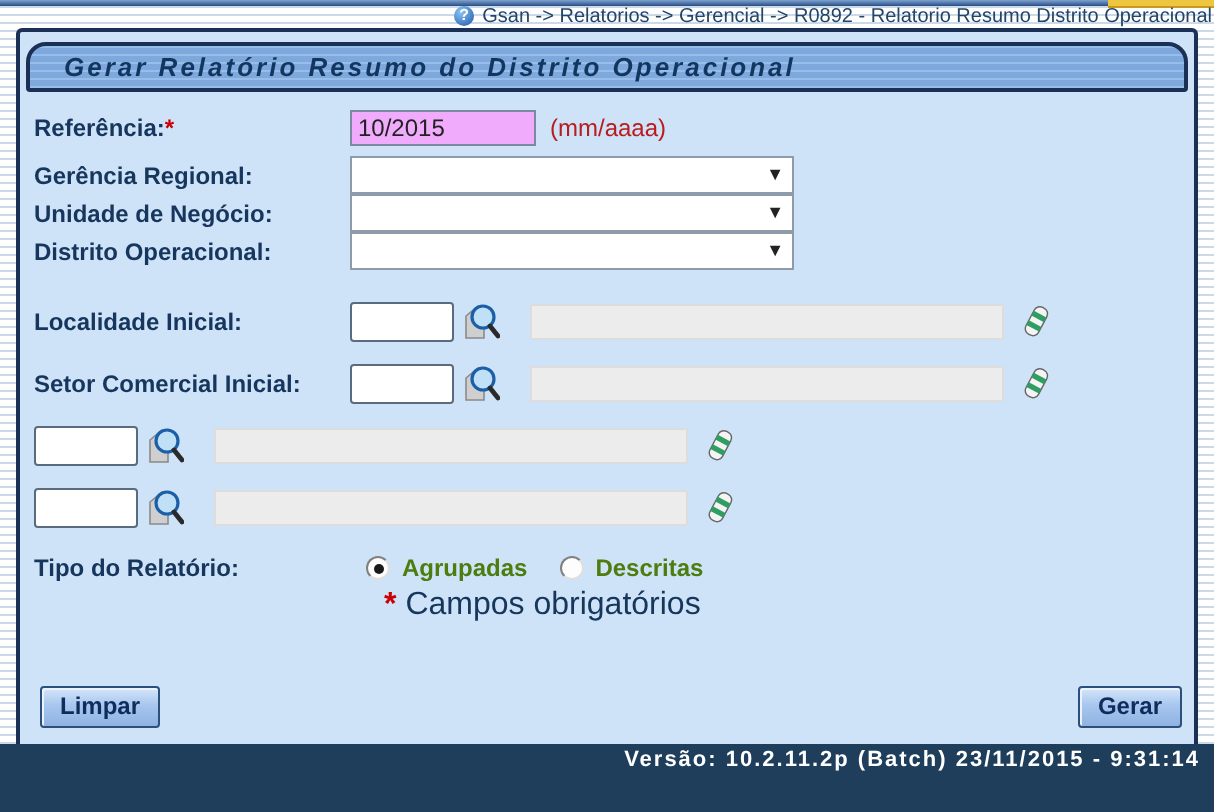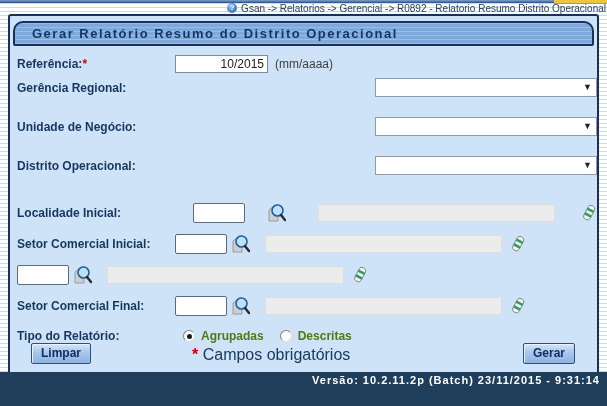--- a/index.html
+++ b/index.html
@@ -29,42 +29,42 @@
   }
   .form-box {
     position:absolute; left:8px; top:14px; width:591px; height:365px;
     background:#cee3f8; border:2px solid #1b3055; border-radius:3px;
   }
   .title-bar {
     margin:5px 3px 0 3px; height:25px;
     background:repeating-linear-gradient(180deg,#96beeb 0px,#96beeb 1px,#7fa9dd 1px,#7fa9dd 4px);
     border:2px solid #1b3055; border-radius:10px 10px 2px 2px;
     color:#12365f; font-weight:bold; font-size:13px; letter-spacing:1.5px;
-    line-height:21px; padding-left:17px; white-space:nowrap; overflow:hidden;
+    line-height:21px; padding-left:17px; white-space:nowrap; overflow:hidden;font-style:italic;
   }
   .instruction { margin:11px 0 0 7px; font-size:12px; color:#16365c; }
   .row { display:flex; align-items:center; padding-left:7px; }
   .row .lbl { width:158px; flex:0 0 158px; font-weight:bold; color:#17365e; font-size:12px; }
   .req { color:#cc0000; font-weight:bold; }
   .ref-row { margin-top:9px; }
   .ref-input {
-    width:93px; height:18px; background:#ffffff; border:1px solid #7c8aa0;
-    font-family:inherit; font-size:12px; color:#222; padding:0 3px;text-align:right;
-  }
-  .hint { margin-left:7px; font-size:12px; color:#404040; }
-  .sel-row { margin-top:5px;justify-content:space-between; }
-  .sel-row + .sel-row { margin-top:20px;gap:28px; }
+    width:93px; height:18px; background:#f0abfc; border:1px solid #7c8aa0;
+    font-family:inherit; font-size:12px; color:#222; padding:0 3px;
+  }
+  .hint { margin-left:7px; font-size:12px; color:#b91c1c; }
+  .sel-row { margin-top:5px; }
+  .sel-row + .sel-row { margin-top:0; }
   .selectbox {
     width:222px; height:19px; background:#fff; border:1px solid #8e9bab;
     display:flex; align-items:center; justify-content:space-between;
     padding:0 4px; font-size:12px; color:#222; cursor:default;
   }
   .selectbox .arrow { font-size:9px; color:#222; line-height:1; }
   .lk-row { height:24px; }
-  .lk-row.first { margin-top:26px;justify-content:space-between; }
+  .lk-row.first { margin-top:14px; }
   .lk-row + .lk-row { margin-top:7px; }
   .codeinput {
     width:52px; height:20px; border:1px solid #5a6b7d; border-radius:2px;
     font-family:inherit; font-size:12px; padding:0 3px; margin-right:3px; background:#fff;
   }
   .search-btn { width:22px; height:23px; display:inline-flex; align-items:center; cursor:pointer; }
   .descfield { width:237px; height:18px; background:#ececec; border:1px solid #dddddd; margin-left:13px; }
   .erase-btn { margin-left:8px; display:inline-flex; align-items:center; cursor:pointer; }
   .radio-row { margin-top:11px; }
   .radio-group { display:flex; align-items:center; margin-left:8px; }
@@ -76,22 +76,22 @@
   .radio.checked::after { content:""; width:5px; height:5px; border-radius:50%; background:#1a1a1a; }
   .radio-lbl { font-weight:bold; color:#4d7c0f; font-size:12px; margin:0 16px 0 6px; }
   .note-row { margin:3px 0 0 182px; font-size:16px; color:#16365c; }
   .btn {
     position:absolute; bottom:13px;
     font-family:inherit; font-weight:bold; font-size:12px; color:#0f2d5c;
     background:linear-gradient(180deg,#d6e6fa 0%,#a8c6ee 45%,#8fb3e2 100%);
     border:1px solid #2c4f7c; border-radius:2px; padding:2px 9px 3px 9px;
     box-shadow:inset 1px 1px 0 #eaf3fd; cursor:pointer;
   }
-  .btn-limpar { left:21px;text-align:right; }
-  .btn-gerar { right:22px; }
+  .btn-limpar { left:10px;text-align:right; }
+  .btn-gerar { right:6px; }
   .footer-line { position:absolute; left:0; right:0; bottom:17px; height:2px; background:#8fa9be; }
   .footer {
     position:absolute; left:0; right:0; bottom:0; height:34px;
     background:#1f3e5b; color:#ffffff; font-weight:bold; font-size:11px;
     letter-spacing:1px; text-align:right; line-height:17px; padding-right:7px; white-space:nowrap;
   }
 </style>
 </head>
 <body>
 
@@ -199,21 +199,20 @@
             <g transform="rotate(28 9 10)">
               <rect x="5" y="1" width="8" height="17" rx="3.5" fill="#f4f4f4" stroke="#666" stroke-width="0.8"></rect>
               <path d="M5 5 h8 v3 h-8 z" fill="#2f9e62"></path>
               <path d="M5 11 h8 v3 h-8 z" fill="#2f9e62"></path>
             </g>
           </svg>
       </span>
     </div>
 
     <div class="row lk-row">
-      <span class="lbl">Setor Comercial Final:</span>
       <input class="codeinput" value="" style="">
       <span class="search-btn">
         <svg viewBox="0 0 20 22" width="20" height="22">
             <path d="M3 8 L9 3 L12 3 L12 19 L3 19 Z" fill="#cfcfcf" stroke="#8a8a8a" stroke-width="0.8"></path>
             <circle cx="11.5" cy="8.5" r="5.5" fill="#bfe0f7" stroke="#1b5fa8" stroke-width="1.6"></circle>
             <line x1="15" y1="13" x2="19" y2="18" stroke="#2a2a2a" stroke-width="2.4" stroke-linecap="round"></line>
           </svg>
       </span>
       <span class="descfield"></span>
       <span class="erase-btn">

